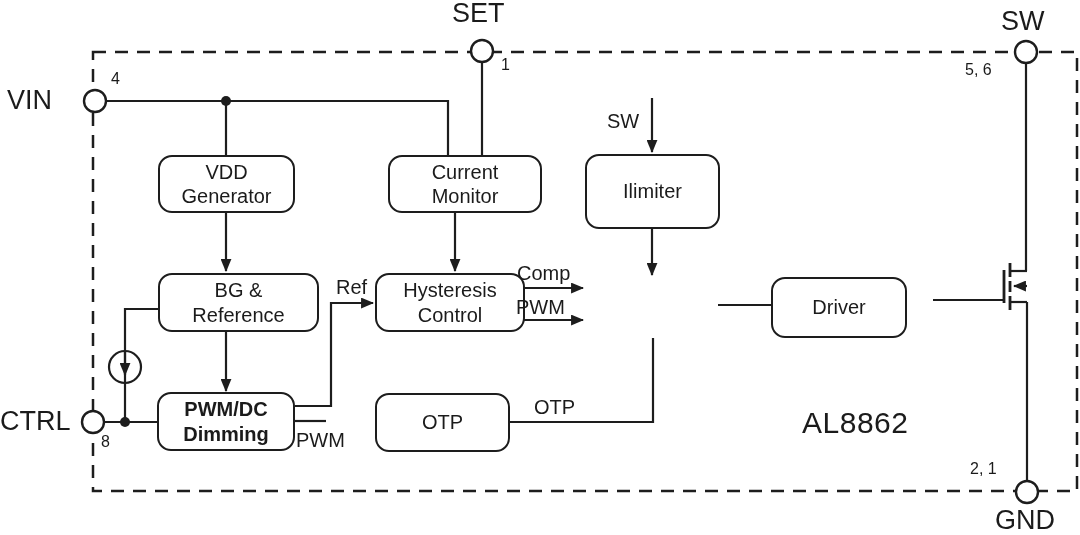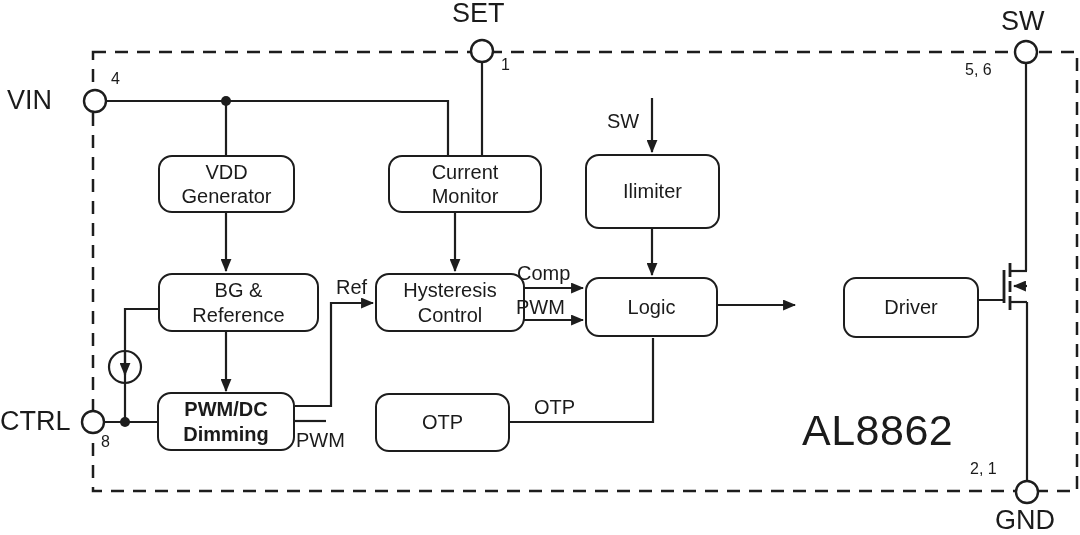--- a/index.html
+++ b/index.html
@@ -12,21 +12,21 @@
   .block{
     position:absolute;display:flex;align-items:center;justify-content:center;
     background:#ffffff;border:2.3px solid #1d1d1d;border-radius:14px;
     font-size:20px;line-height:1.22;text-align:center;box-sizing:border-box;
   }
   .block span{display:inline-block;}
   .lbl{position:absolute;white-space:nowrap;}
   .pin-label{font-size:27px;}
   .pin-num{font-size:16px;}
   .sig{font-size:20px;}
-  .part{font-size:43px;letter-spacing:0.5px;}
+  .part{font-size:30px;letter-spacing:0.5px;}
 </style>
 </head>
 <body>
 
 <div id="stage">
 
   <svg id="wires" width="1080" height="535" viewBox="0 0 1080 535" fill="none" stroke="#1d1d1d" stroke-width="2.2">
     <defs>
       <marker id="arrow" viewBox="0 0 12 10" refX="11" refY="5" markerWidth="13" markerHeight="11" orient="auto" markerUnits="userSpaceOnUse">
         <path d="M0,0 L12,5 L0,10 z" fill="#1d1d1d" stroke="none"></path>
@@ -94,30 +94,27 @@
   </div>
   <div class="block" style="left:585px;top:154px;width:135px;height:75px;">
     <span>Ilimiter</span>
   </div>
   <div class="block" style="left:158px;top:273px;width:161px;height:59px;">
     <span style="max-width:100px;">BG &amp; Reference</span>
   </div>
   <div class="block" style="left:375px;top:273px;width:150px;height:59px;">
     <span style="max-width:105px;">Hysteresis Control</span>
   </div>
-  <div class="block" style="left:585px;top:277px;width:133px;height:60px;">
-    <span>Logic</span>
-  </div>
   <div class="block" style="left:157px;top:392px;width:138px;height:59px;font-weight:bold;">
     <span style="max-width:100px;">PWM/DC Dimming</span>
   </div>
   <div class="block" style="left:375px;top:393px;width:135px;height:59px;">
     <span>OTP</span>
   </div>
-  <div class="block" style="left:843px;top:277px;width:136px;height:61px;border-radius:13px;">
+  <div class="block" style="left:771px;top:277px;width:136px;height:61px;">
     <span>Driver</span>
   </div>
 
   <div class="lbl pin-label" style="left:7px;top:85px;">VIN</div>
   <div class="lbl pin-num" style="left:111px;top:70px;">4</div>
 
   <div class="lbl pin-label" style="left:452px;top:-2px;">SET</div>
   <div class="lbl pin-num" style="left:501px;top:56px;">1</div>
 
   <div class="lbl pin-label" style="left:1001px;top:6px;">SW</div>

